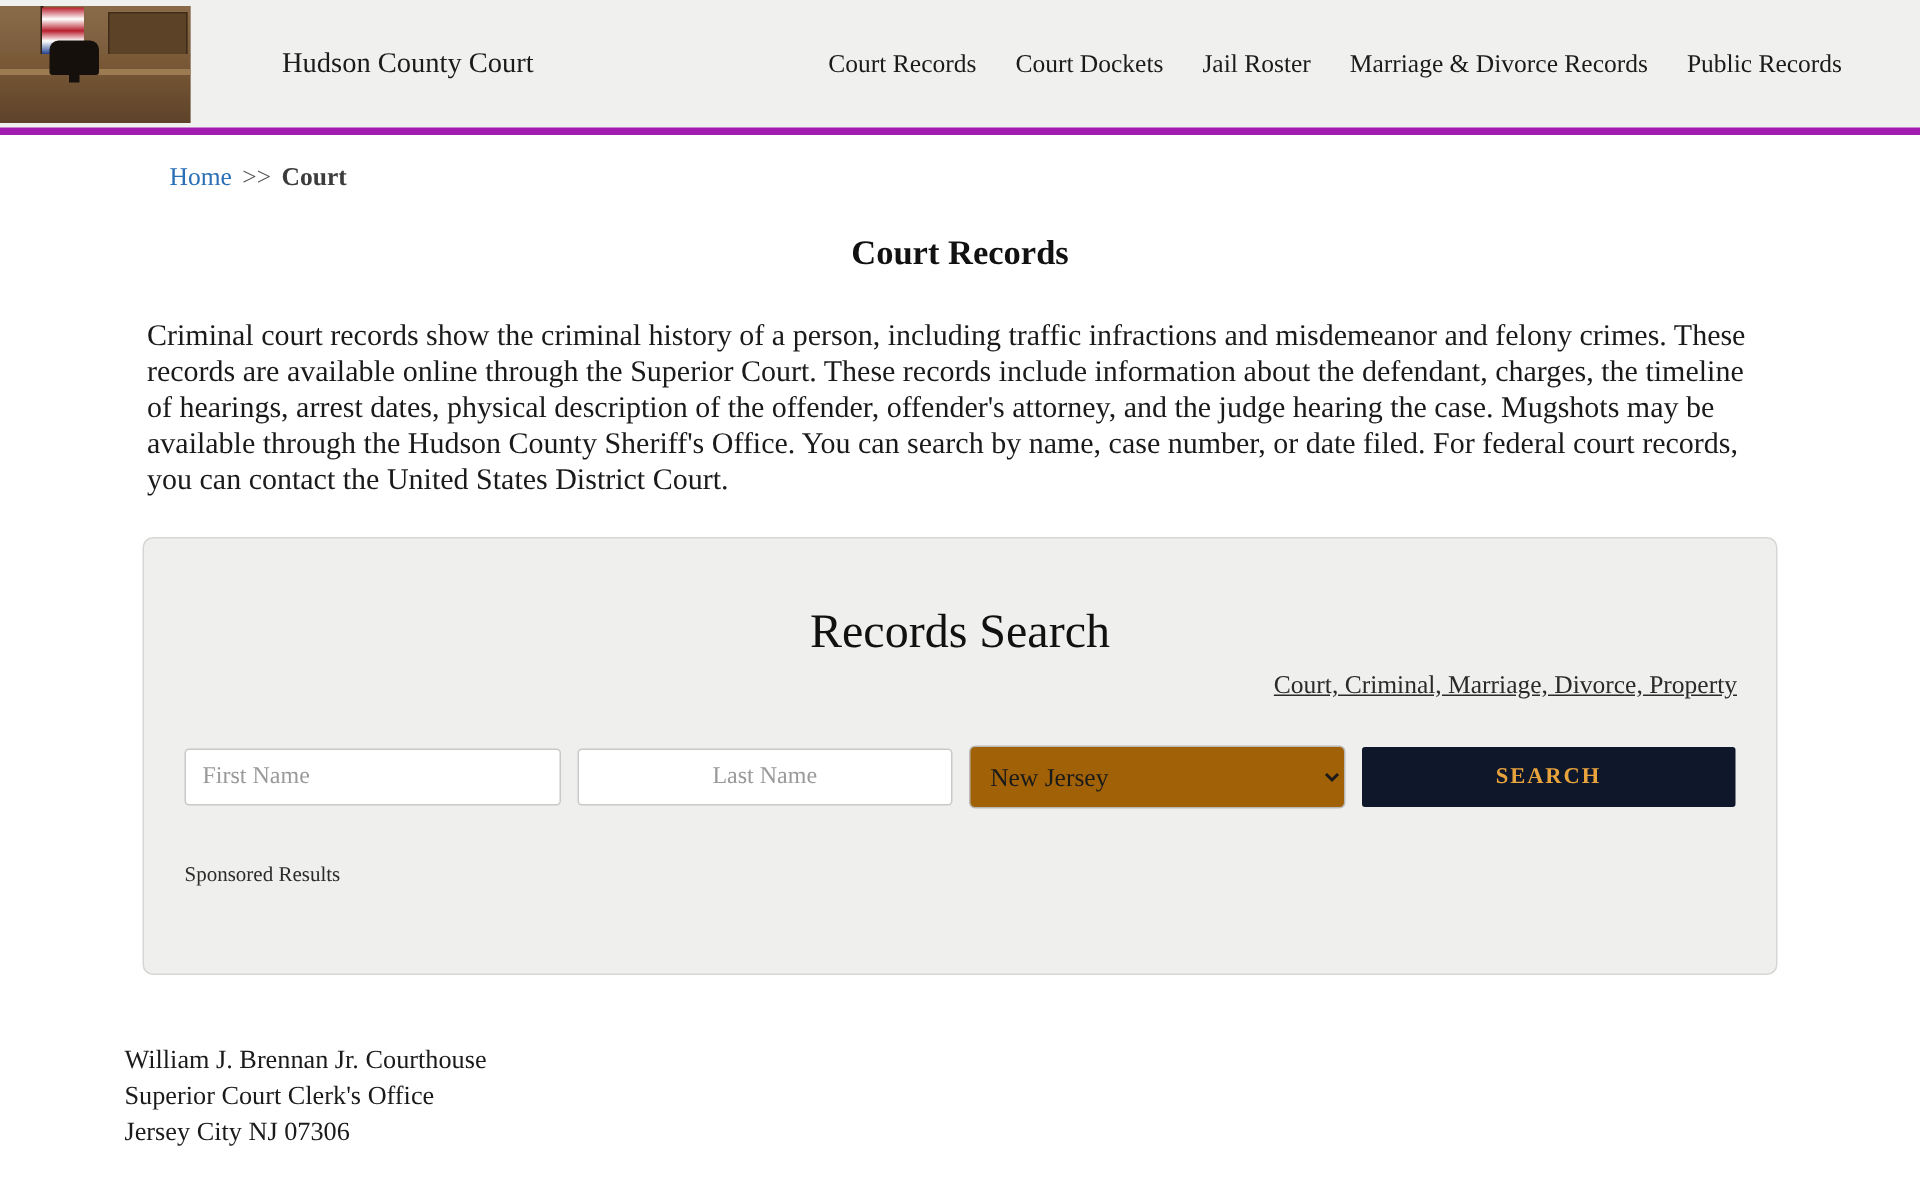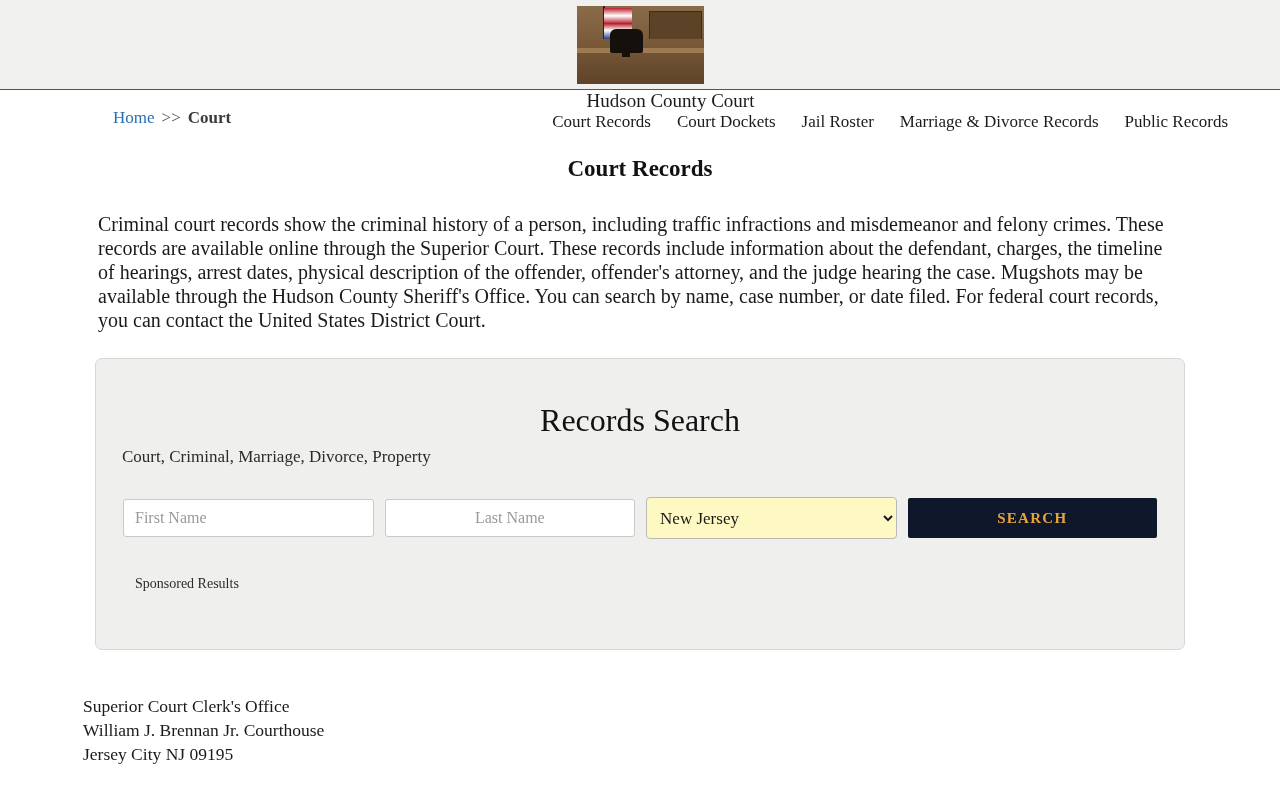--- a/index.html
+++ b/index.html
@@ -12,25 +12,24 @@
     background: #ffffff;
     font-family: "Liberation Serif", serif;
     color: #1a1a1a;
     overflow: hidden;
   }
 
   
   .site-header {
     height: 90px;
     background: #f0f0ef;
-    border-bottom: 1px solid #a21caf;
-    display: flex;
-    align-items: center;
-    box-sizing: border-box;
-    flex-direction: column;
+    border-bottom: 5px solid #a21caf;
+    display: flex;
+    align-items: center;
+    box-sizing: border-box;
   }
   .logo-wrap {
     width: 127px;
     height: 90px;
     display: flex;
     align-items: center;
     justify-content: center;
     flex: 0 0 auto;
   }
   .logo-img {
@@ -150,24 +149,25 @@
     padding: 28px 26px 30px 26px;
     height: 292px;
   }
   .search-title {
     text-align: center;
     font-size: 32px;
     color: #111;
     margin: 15px 0 0 0;
   }
   .search-sub {
-    text-align: left;
+    text-align: right;
     font-size: 17px;
     color: #2a2a2a;
     margin: 8px 0 0 0;
+    text-decoration: underline;
   }
   .search-form {
     display: flex;
     align-items: center;
     margin-top: 30px;
     gap: 11px;
     padding: 0 1px;
   }
   .search-form input[type="text"] {
     height: 38px;
@@ -182,21 +182,21 @@
   }
   .search-form input::placeholder { color: #9a9a9a; }
   #first-name { width: 253px; }
   #last-name { width: 253px; text-align: center; }
   .state-select {
     width: 253px;
     height: 42px;
     box-sizing: border-box;
     border: 1px solid #b9b9b7;
     border-radius: 4px;
-    background: #fef9c3;
+    background: #a16207;
     font-family: "Liberation Serif", serif;
     font-size: 17px;
     color: #1a1a1a;
     padding: 0 9px;
   }
   .search-button {
     width: 252px;
     height: 40px;
     background: #0f172a;
     color: #e8a33d;
@@ -206,21 +206,20 @@
     font-size: 15px;
     font-weight: bold;
     letter-spacing: 1.3px;
     cursor: pointer;
   }
   .sponsored {
     margin-top: 37px;
     font-size: 14px;
     color: #2b2b2b;
     padding-left: 1px;
-    margin-left: 12px;
   }
 
   
   .address {
     margin: 44px 0 0 83px;
     font-size: 17.5px;
     line-height: 24px;
     color: #1a1a1a;
   }
 </style>
@@ -270,16 +269,16 @@
     <select class="state-select">
       <option>New Jersey</option>
     </select>
     <button class="search-button">SEARCH</button>
   </div>
 
   <div class="sponsored">Sponsored Results</div>
 </div>
 
 <div class="address">
+  <div>William J. Brennan Jr. Courthouse</div>
   <div>Superior Court Clerk's Office</div>
-  <div>William J. Brennan Jr. Courthouse</div>
-  <div>Jersey City NJ 09195</div>
+  <div>Jersey City NJ 07306</div>
 </div>
 
 </body></html>

